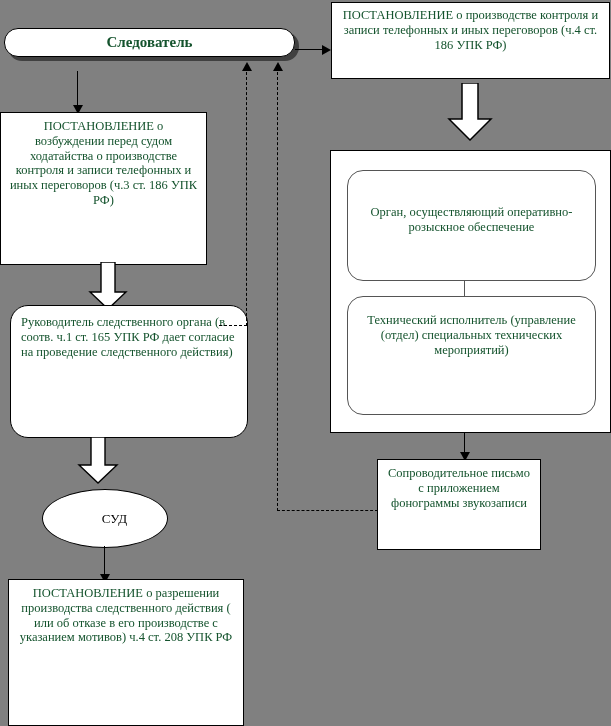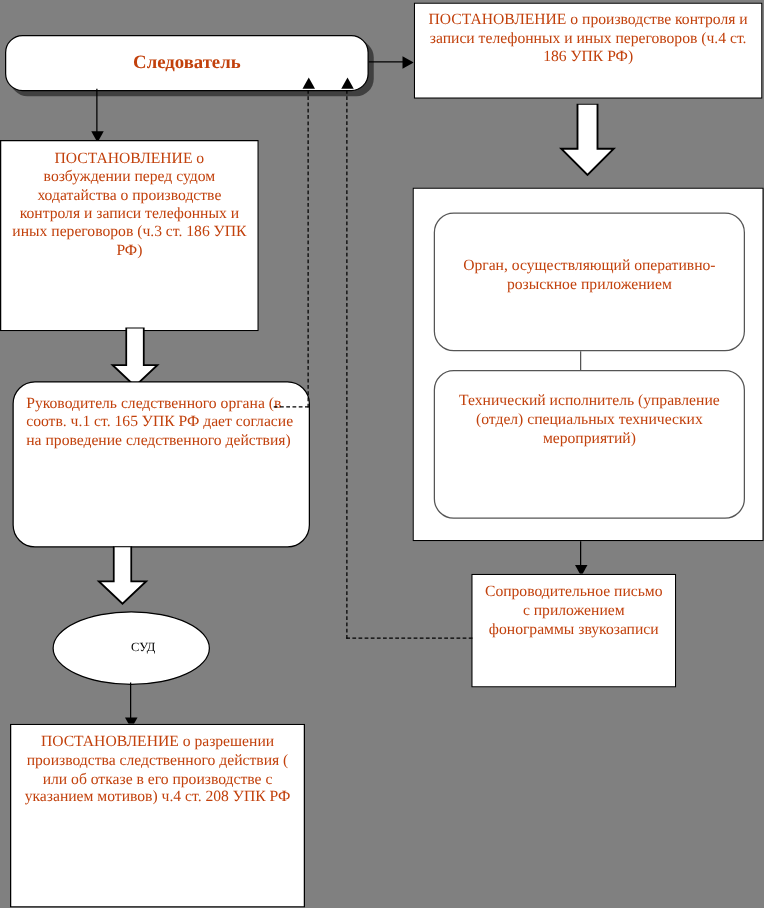--- a/index.html
+++ b/index.html
@@ -7,25 +7,25 @@
     width:611px;height:726px;
     background:#808080;
     font-family:"Liberation Serif", serif;
     overflow:hidden;
   }
   #stage{position:relative;width:611px;height:726px;}
 
   .node{
     position:absolute;
     background:#ffffff;
-    color:#c2410c;
+    color:#14532d;
     box-sizing:border-box;
     display:flex;
     align-items:flex-start;
-    justify-content:flex-start;
+    justify-content:center;
     text-align:center;
     line-height:1.18;
   }
   .rect{border:1px solid #000;}
   .rounded{border:1px solid #000;border-radius:14px;}
   .rounded-thin{border:1px solid #555;border-radius:16px;}
   .shadow{box-shadow:4px 4px 0 0 #404040;}
   .txt{display:block;width:100%;padding:6px 8px 0 8px;}
 
   .ellipse{
@@ -64,21 +64,21 @@
   .blockarrow{position:absolute;}
   .blockarrow svg{display:block;}
 
   .title-b{font-weight:bold;}
 </style>
 </head>
 <body>
 
 <div id="stage">
 
-  <div class="node rounded shadow" style="left:4px;top:28px;width:291px;height:45px;align-items:center;">
+  <div class="node rounded shadow" style="left:4px;top:28px;width:291px;height:29px;align-items:center;">
     <span class="txt title-b" style="font-size:15px;padding:0;">Следователь</span>
   </div>
 
   <div class="ln vln" style="left:77px;top:71px;height:38px;"></div>
   <div class="arrowdown" style="left:73px;top:105px;"></div>
 
   <div class="ln hln" style="left:295px;top:49px;width:31px;"></div>
   <div class="arrowright" style="left:322px;top:45px;"></div>
 
   <div class="node rect" style="left:0;top:112px;width:207px;height:153px;">
@@ -95,21 +95,21 @@
     <span class="txt" style="font-size:12.5px;text-align:left;padding:9px 10px 0 10px;">Руководитель  следственного органа (в соотв. ч.1 ст. 165 УПК РФ дает согласие на проведение следственного действия)</span>
   </div>
 
   <div class="blockarrow" style="left:77px;top:437px;">
     <svg width="42" height="47" viewBox="0 0 42 47">
       <polygon points="14,0 28,0 28,28 40,28 21,46 2,28 14,28" fill="#ffffff" stroke="#000000" stroke-width="1.4"></polygon>
     </svg>
   </div>
 
   <div class="ellipse" style="left:42px;top:489px;width:124px;height:57px;">
-    <span style="font-size:10px;margin-left:19px;">СУД</span>
+    <span style="font-size:13px;margin-left:19px;">СУД</span>
   </div>
 
   <div class="ln vln" style="left:104px;top:546px;height:34px;"></div>
   <div class="arrowdown" style="left:100px;top:574px;"></div>
 
   <div class="node rect" style="left:8px;top:579px;width:236px;height:147px;">
     <span class="txt" style="font-size:12.5px;">ПОСТАНОВЛЕНИЕ  о разрешении производства следственного действия ( или об отказе в его производстве с указанием мотивов) ч.4 ст. 208 УПК РФ</span>
   </div>
 
   <div class="node rect" style="left:331px;top:2px;width:279px;height:77px;">
@@ -118,21 +118,21 @@
 
   <div class="blockarrow" style="left:447px;top:83px;">
     <svg width="46" height="58" viewBox="0 0 46 58">
       <polygon points="15,0 31,0 31,36 44,36 23,57 2,36 15,36" fill="#ffffff" stroke="#000000" stroke-width="1.5"></polygon>
     </svg>
   </div>
 
   <div class="node rect" style="left:330px;top:150px;width:281px;height:283px;background:#ffffff;"></div>
 
   <div class="node rounded-thin" style="left:347px;top:170px;width:249px;height:111px;">
-    <span class="txt" style="font-size:12.5px;padding-top:34px;">Орган, осуществляющий оперативно-розыскное приложением</span>
+    <span class="txt" style="font-size:12.5px;padding-top:34px;">Орган, осуществляющий оперативно-розыскное обеспечение</span>
   </div>
 
   <div class="ln vln" style="left:464px;top:281px;height:15px;background:#555;"></div>
 
   <div class="node rounded-thin" style="left:347px;top:296px;width:249px;height:119px;">
     <span class="txt" style="font-size:12.5px;padding-top:16px;">Технический исполнитель (управление (отдел)  специальных технических  мероприятий)</span>
   </div>
 
   <div class="ln vln" style="left:464px;top:433px;height:29px;"></div>
   <div class="arrowdown" style="left:460px;top:452px;"></div>

